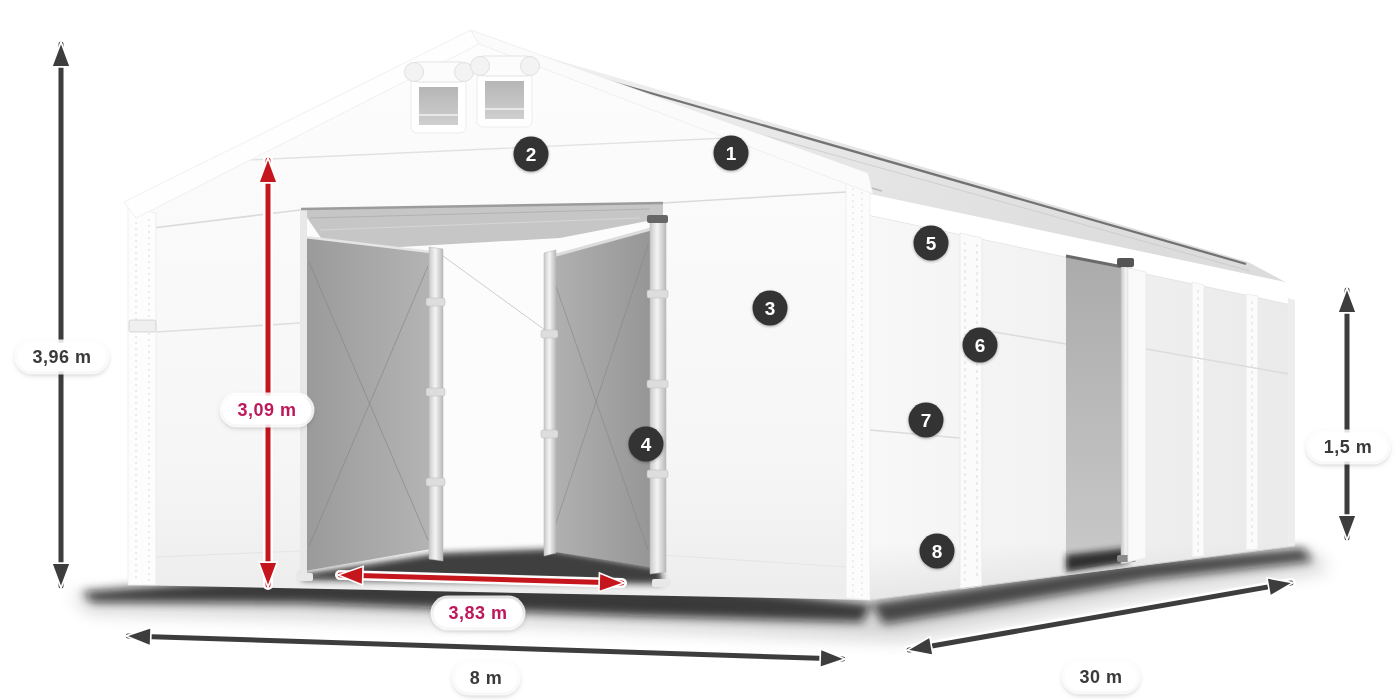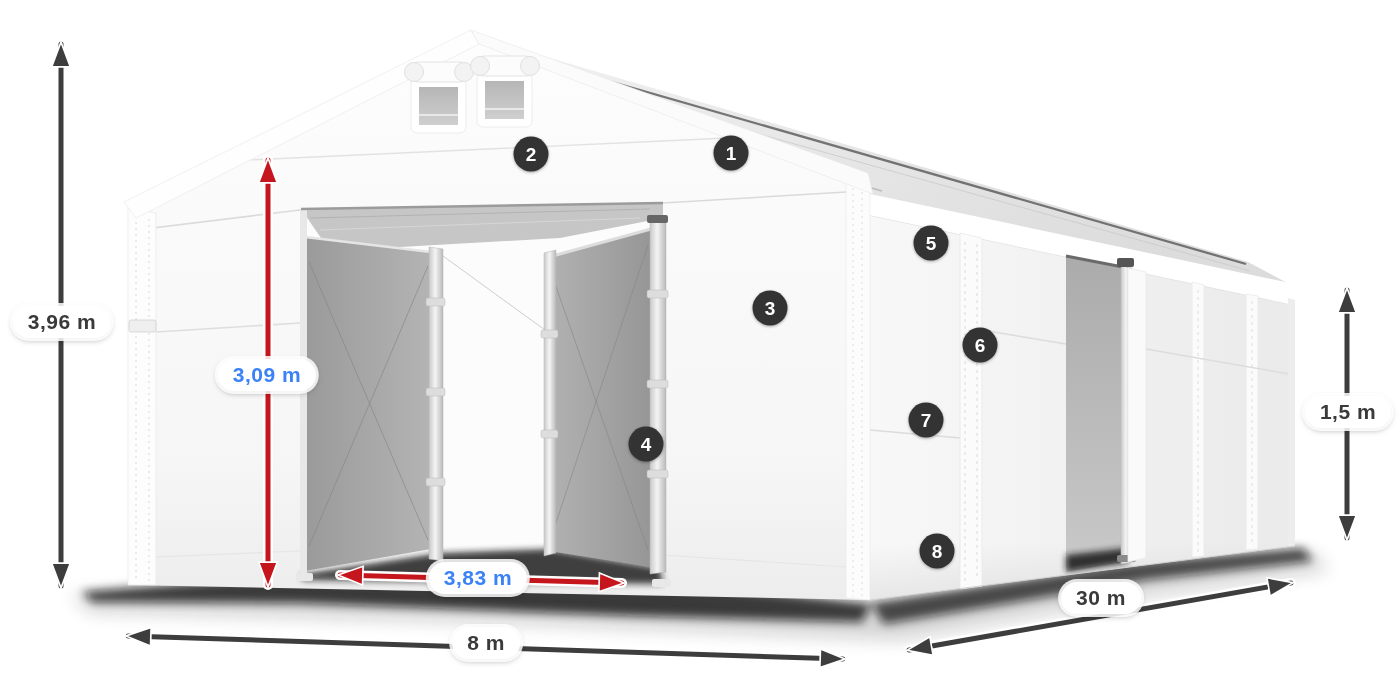--- a/index.html
+++ b/index.html
@@ -4,26 +4,27 @@
 <style>
   html,body{margin:0;padding:0;background:#ffffff;}
   .stage{
     position:relative;width:1400px;height:700px;background:#ffffff;
     overflow:hidden;font-family:"Liberation Sans","DejaVu Sans",sans-serif;
   }
   .stage svg{position:absolute;left:0;top:0;}
   .pill{
     position:absolute;transform:translate(-50%,-50%);
     background:#ffffff;border-radius:30px;padding:4px 15px;
-    font-weight:bold;font-size:21px;letter-spacing:.5px;white-space:nowrap;
+    font-weight:bold;font-size:18px;letter-spacing:.5px;white-space:nowrap;
     box-shadow:0 0 0 3px rgba(255,255,255,.85),0 2px 6px rgba(0,0,0,.35);
     z-index:5;
+    margin-top:35px;
   }
   .pill.gray{color:#3a3a3a;}
-  .pill.red{color:#3b82f6;}
+  .pill.red{color:#be185d;}
   .marker{
     position:absolute;transform:translate(-50%,-50%);
     width:35px;height:35px;border-radius:50%;background:#333333;
     color:#ffffff;font-weight:bold;font-size:19px;line-height:35px;
     text-align:center;z-index:6;box-shadow:0 1px 3px rgba(0,0,0,.35);
     cursor:pointer;
   }
 </style>
 </head>
 <body>
@@ -261,21 +262,21 @@
 
       <path d="M1347,290 L1347,538" stroke="#ffffff" stroke-width="10" fill="none"></path>
       <path d="M1347,290 L1347,538" stroke="#3d3d3d" stroke-width="5" fill="none" marker-start="url(#ahGray)" marker-end="url(#ahGray)"></path>
     </g>
   </svg>
 
   <div class="pill gray" style="left:62px;top:322px;">3,96 m</div>
   <div class="pill red" style="left:267px;top:375px;">3,09 m</div>
   <div class="pill red" style="left:478px;top:578px;text-align:center;">3,83 m</div>
   <div class="pill gray" style="left:486px;top:643px;text-align:right;">8 m</div>
-  <div class="pill gray" style="left:1101px;top:598px;">30 m</div>
+  <div class="pill gray" style="left:1101px;top:642px;">30 m</div>
   <div class="pill gray" style="left:1348px;top:412px;">1,5 m</div>
 
   <div class="marker" style="left:731px;top:153px;">1</div>
   <div class="marker" style="left:531px;top:154px;">2</div>
   <div class="marker" style="left:770px;top:308px;">3</div>
   <div class="marker" style="left:646px;top:444px;">4</div>
   <div class="marker" style="left:931px;top:243px;">5</div>
   <div class="marker" style="left:980px;top:345px;">6</div>
   <div class="marker" style="left:926px;top:420px;">7</div>
   <div class="marker" style="left:937px;top:551px;">8</div>

